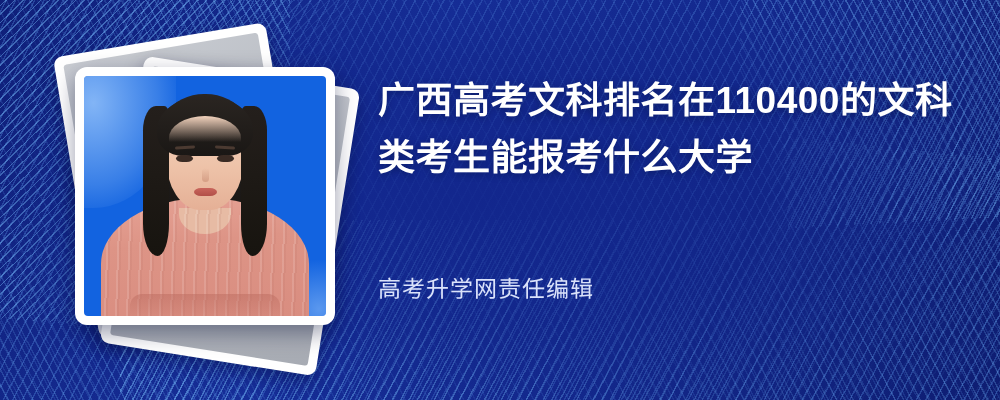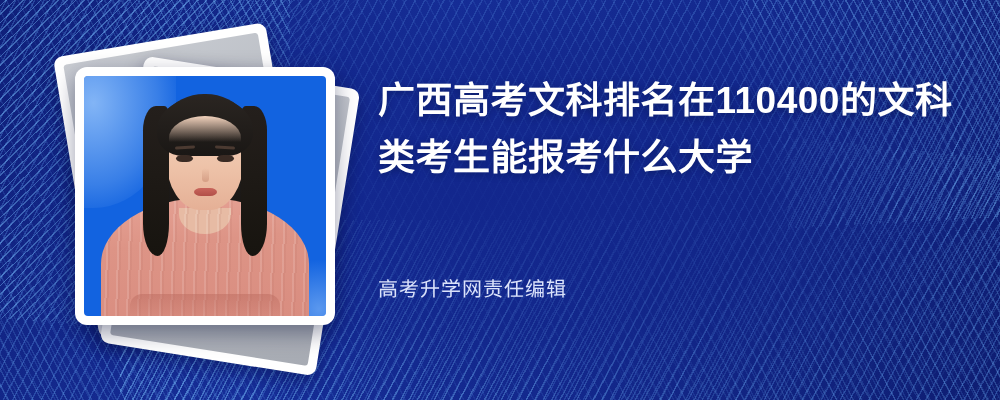--- a/index.html
+++ b/index.html
@@ -271,21 +271,21 @@
     color:#ffffff;
     font-size:30px;
     font-weight:700;
     letter-spacing:2px;
     line-height:40px;
     padding-left:18px;
     text-shadow:0 2px 7px rgba(5,15,60,.45);
   }
   .role{
     color:#e3eaff;
-    font-size:20px;
+    font-size:23px;
     font-weight:400;
     letter-spacing:1px;
     line-height:34px;
     margin-top:4px;
     opacity:.96;
   }
 </style>
 </head>
 <body>
 

